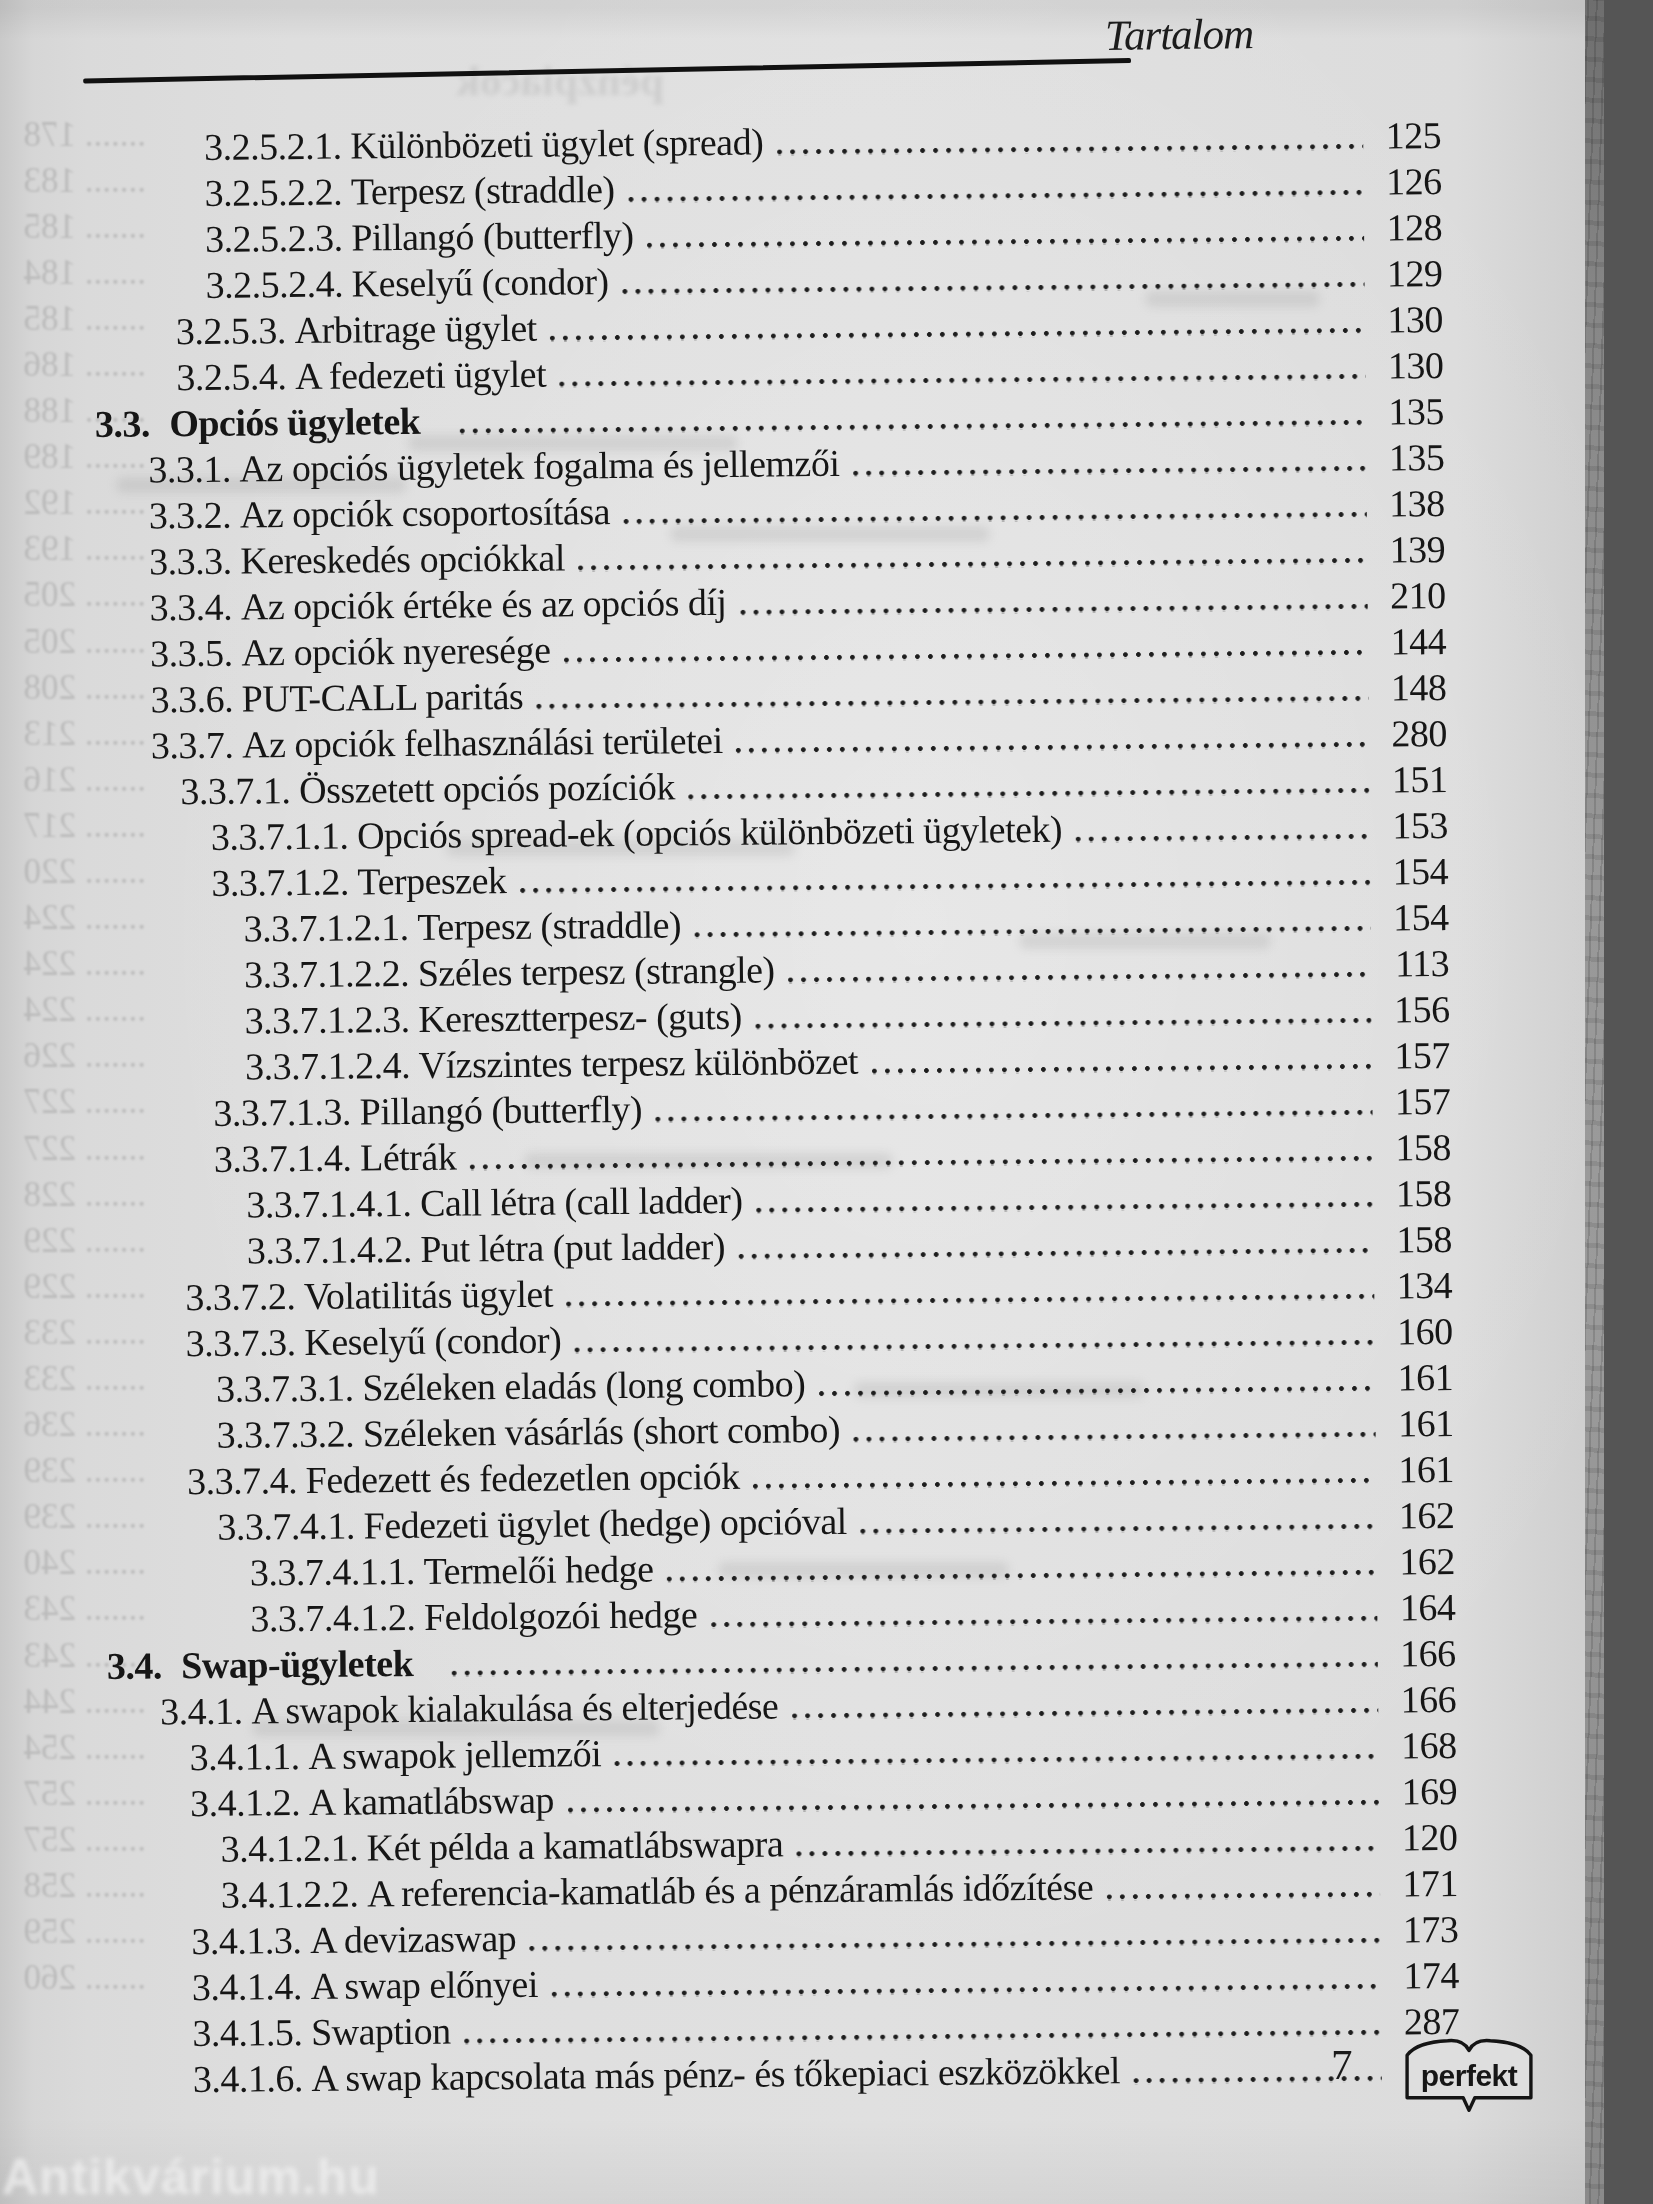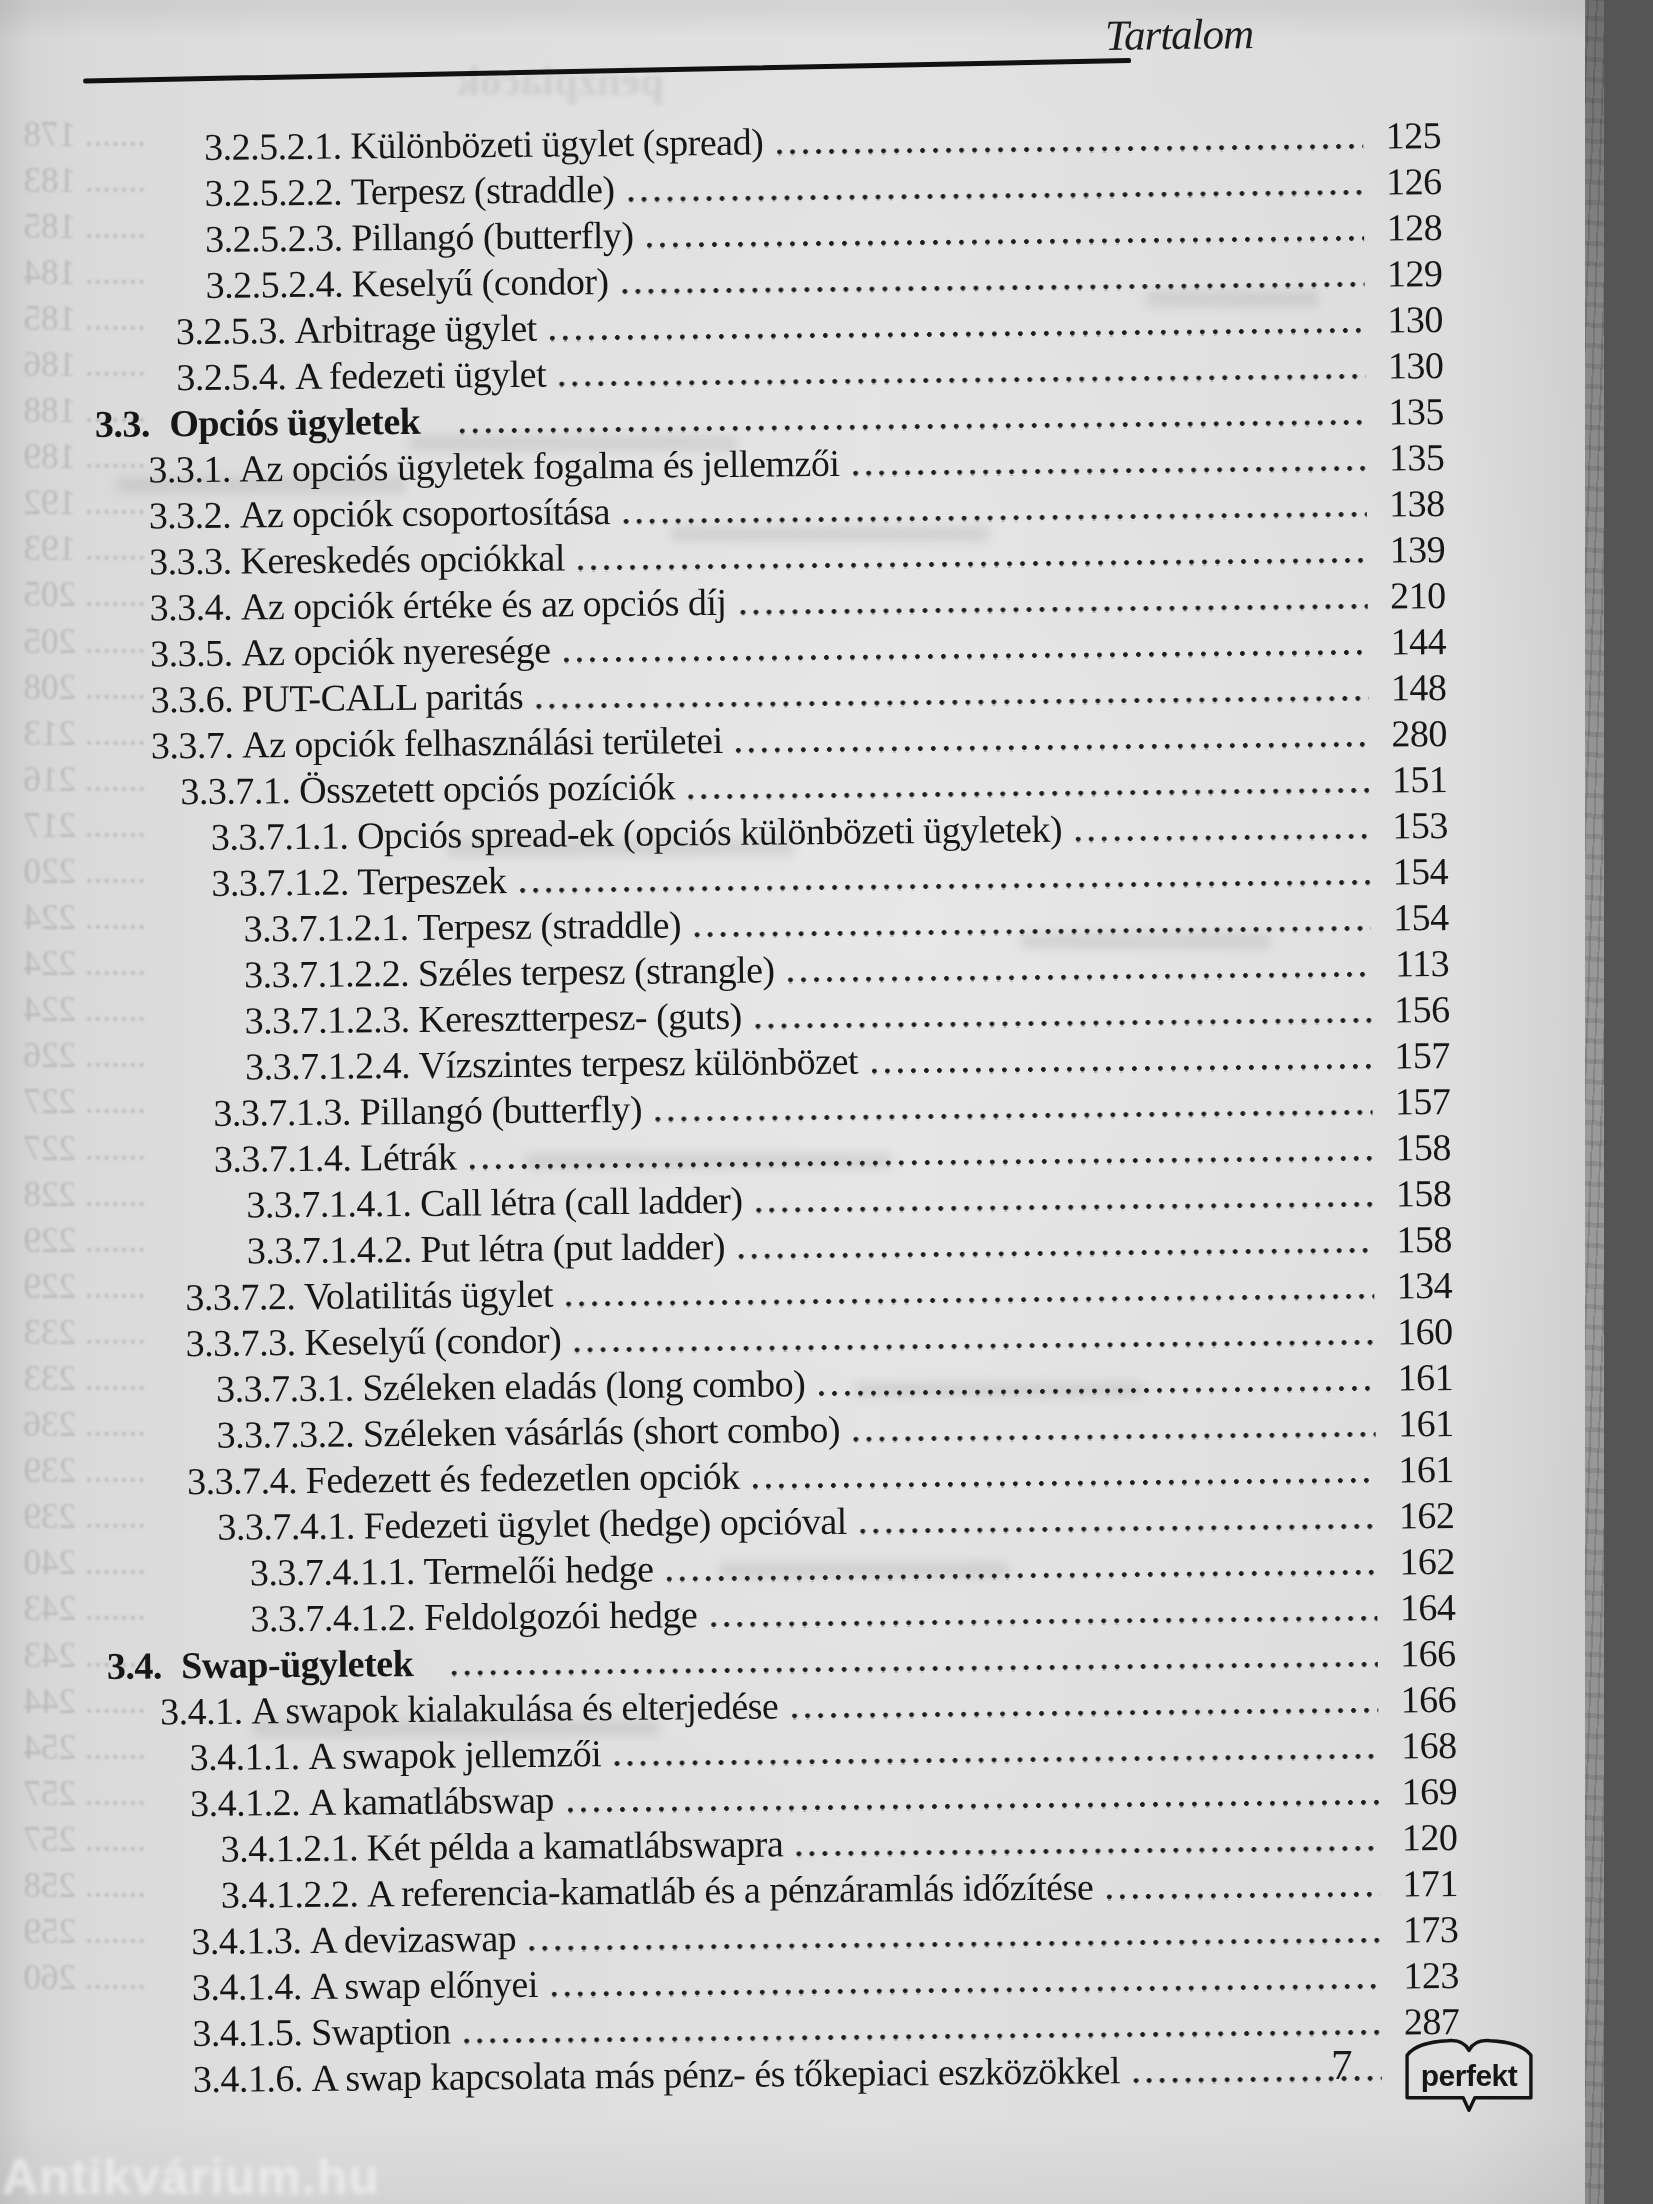--- a/index.html
+++ b/index.html
@@ -368,21 +368,21 @@
         <div class="row lv2">
           <span class="num">3.4.1.3.</span>
           <span class="label">A devizaswap</span>
           <span class="leader"></span>
           <span class="pagenum">173</span>
         </div>
         <div class="row lv2">
           <span class="num">3.4.1.4.</span>
           <span class="label">A swap előnyei</span>
           <span class="leader"></span>
-          <span class="pagenum">123</span>
+          <span class="pagenum">174</span>
         </div>
         <div class="row lv2">
           <span class="num">3.4.1.5.</span>
           <span class="label">Swaption</span>
           <span class="leader"></span>
           <span class="pagenum">287</span>
         </div>
         <div class="row lv2">
           <span class="num">3.4.1.6.</span>
           <span class="label">A swap kapcsolata más pénz- és tőkepiaci eszközökkel</span>

